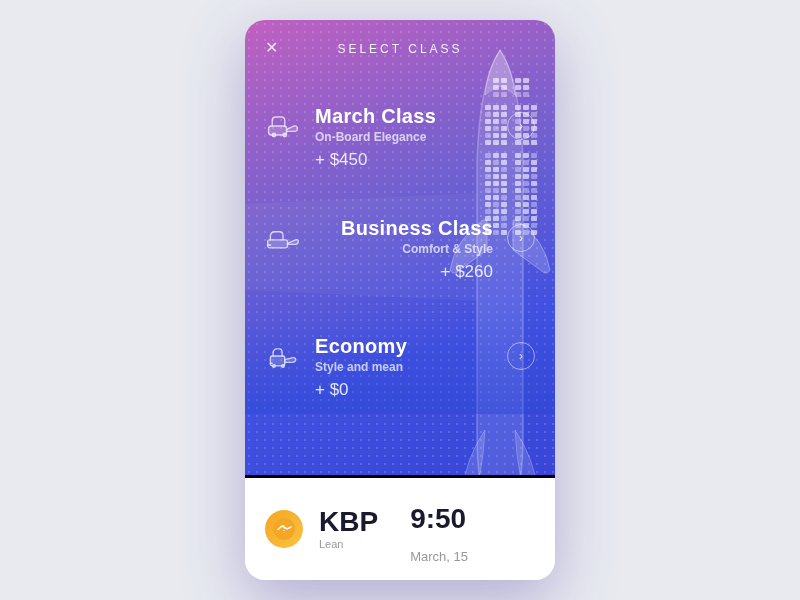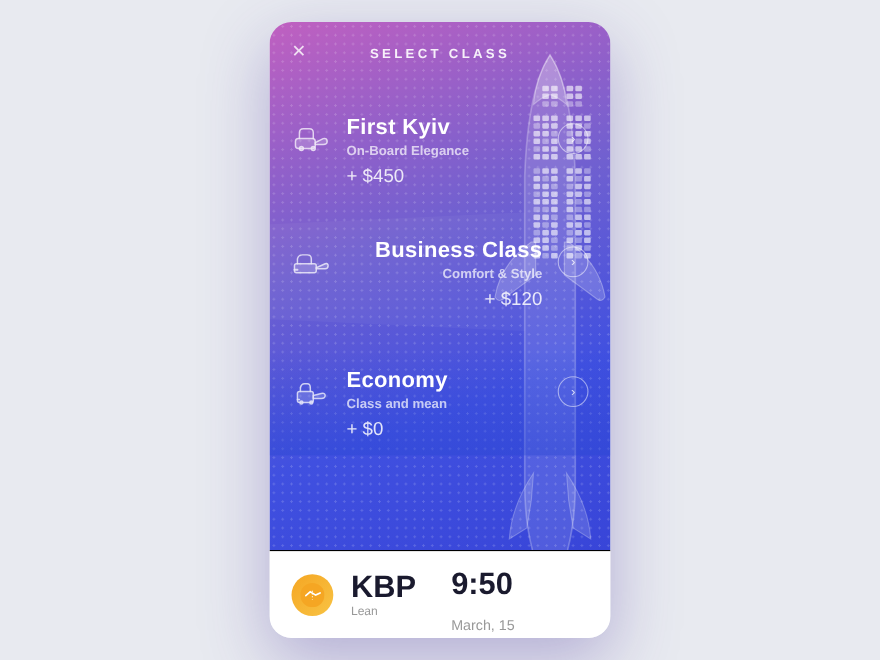--- a/index.html
+++ b/index.html
@@ -76,21 +76,21 @@
       font-size: 16px;
       cursor: pointer;
       font-weight: 300;
       line-height: 1;
     }
 
     .header-title {
       color: rgba(255,255,255,0.9);
       font-size: 12px;
       letter-spacing: 3px;
-      font-weight: 700;
+      font-weight: 400;
       text-transform: uppercase;
     }
 
     
     .classes-container {
       position: relative;
       z-index: 10;
       padding: 20px 0 10px;
       flex: 1;
     }
@@ -184,26 +184,26 @@
       top: 0;
       left: 0;
       right: 0;
       height: 30px;
       background: transparent;
     }
 
     
     .card-footer {
       background: #ffffff;
-      padding: 4px 20px;
+      padding: 16px 20px;
       display: flex;
       align-items: center;
       gap: 16px;
       min-height: 80px;
-      border-top: 1px solid #000000;
+      border-top: 3px solid #000000;
     }
 
     .airline-logo {
       width: 38px;
       height: 38px;
       border-radius: 50%;
       background: linear-gradient(135deg, #f5a623, #f8c344);
       display: flex;
       align-items: center;
       justify-content: center;
@@ -510,62 +510,62 @@
           <svg class="class-icon" viewBox="0 0 40 36" xmlns="http://www.w3.org/2000/svg">
             <g fill="none" stroke="rgba(255,255,255,0.85)" stroke-width="1.5" stroke-linecap="round" stroke-linejoin="round">
               <rect x="4" y="18" width="20" height="10" rx="3" fill="rgba(255,255,255,0.2)"></rect>
               <path d="M24 22 L32 18 Q36 17 36 21 Q36 24 32 24 L24 24Z" fill="rgba(255,255,255,0.2)"></path>
               <path d="M8 18 L8 12 Q8 8 12 8 L18 8 Q22 8 22 12 L22 18"></path>
               <circle cx="10" cy="28" r="2" fill="rgba(255,255,255,0.5)"></circle>
               <circle cx="22" cy="28" r="2" fill="rgba(255,255,255,0.5)"></circle>
             </g>
           </svg>
           <div class="class-info">
-            <div class="class-name">First Kyiv</div>
+            <div class="class-name">March Class</div>
             <div class="class-subtitle">On-Board Elegance</div>
             <div class="class-price">+ $450</div>
           </div>
           <div class="class-arrow">›</div>
         </div>
       </div>
 
       <div class="class-item business-highlight" style="margin-top: 14px;">
         <div class="class-item-inner">
           <svg class="class-icon" viewBox="0 0 40 36" xmlns="http://www.w3.org/2000/svg">
             <g fill="none" stroke="rgba(255,255,255,0.85)" stroke-width="1.5" stroke-linecap="round" stroke-linejoin="round">
               <rect x="3" y="20" width="22" height="9" rx="2" fill="rgba(255,255,255,0.2)"></rect>
               <path d="M25 24 L34 20 Q37 19 37 22 Q37 25 34 25 L25 25Z" fill="rgba(255,255,255,0.2)"></path>
               <path d="M6 20 L6 15 Q7 11 11 11 L16 11 Q20 11 20 15 L20 20"></path>
               <path d="M3 26 L6 26" stroke-width="2"></path>
             </g>
           </svg>
           <div class="class-info">
             <div class="class-name">Business Class</div>
             <div class="class-subtitle">Comfort &amp; Style</div>
-            <div class="class-price">+ $120</div>
+            <div class="class-price">+ $260</div>
           </div>
           <div class="class-arrow">›</div>
         </div>
       </div>
 
       <div class="class-item economy-section" style="margin-top: 20px;">
         <div class="class-item-inner">
           <svg class="class-icon" viewBox="0 0 40 36" xmlns="http://www.w3.org/2000/svg">
             <g fill="none" stroke="rgba(255,255,255,0.85)" stroke-width="1.5" stroke-linecap="round" stroke-linejoin="round">
               <rect x="6" y="18" width="16" height="11" rx="2" fill="rgba(255,255,255,0.2)"></rect>
               <path d="M22 22 L30 20 Q34 19 34 22 Q34 25 30 25 L22 25Z" fill="rgba(255,255,255,0.2)"></path>
               <path d="M9 18 L9 14 Q10 10 13 10 L16 10 Q19 10 19 14 L19 18"></path>
               <path d="M6 26 L8 26"></path>
               <circle cx="10" cy="29" r="1.5" fill="rgba(255,255,255,0.4)"></circle>
               <circle cx="20" cy="29" r="1.5" fill="rgba(255,255,255,0.4)"></circle>
             </g>
           </svg>
           <div class="class-info">
             <div class="class-name">Economy</div>
-            <div class="class-subtitle">Class and mean</div>
+            <div class="class-subtitle">Style and mean</div>
             <div class="class-price">+ $0</div>
           </div>
           <div class="class-arrow">›</div>
         </div>
       </div>
 
     </div>
   </div>
 
   <div class="card-footer">

